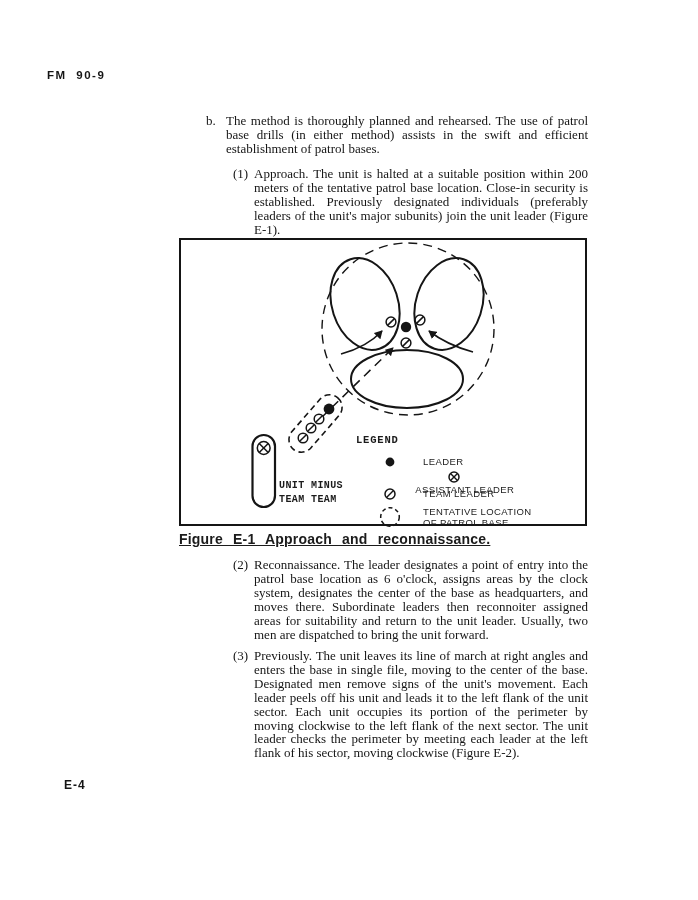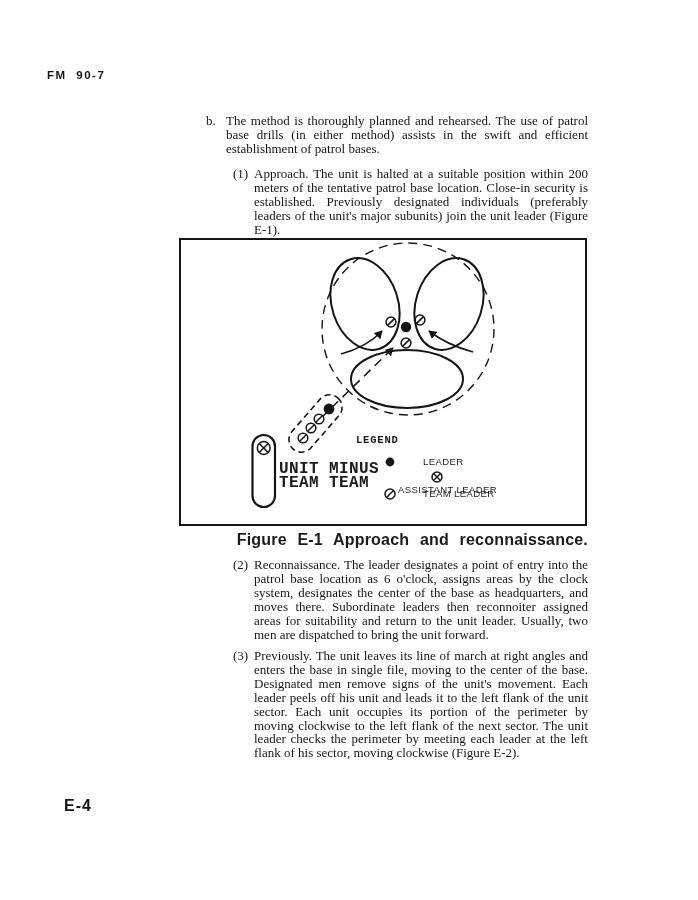--- a/index.html
+++ b/index.html
@@ -13,23 +13,23 @@
   }
 
   
   .doc-code {
     position: absolute; left: 47px; top: 69px;
     font-family: "Liberation Sans", "DejaVu Sans", sans-serif;
     font-weight: bold; font-size: 11.5px;
     letter-spacing: 1.5px; word-spacing: 5px;
   }
   .page-number {
-    position: absolute; left: 64px; top: 797px;
-    font-family: "Liberation Sans", "DejaVu Sans", sans-serif;
-    font-weight: bold; font-size: 16px; letter-spacing: 1px;
+    position: absolute; left: 64px; top: 778px;
+    font-family: "Liberation Sans", "DejaVu Sans", sans-serif;
+    font-weight: bold; font-size: 12px; letter-spacing: 1px;
   }
 
   
   .para {
     position: absolute; left: 206px; width: 382px;
     font-size: 13px; line-height: 13.9px;
     text-align: justify;
   }
   .para .hang { position: absolute; top: 0; }
   .para-b { top: 114px; padding-left: 20px; box-sizing: border-box; }
@@ -48,51 +48,51 @@
     border: 2.5px solid #151515;
     background: #ffffff;
   }
   .figure svg.diagram { position: absolute; left: 0; top: 0; }
 
   .fig-text {
     position: absolute;
     font-family: Liberation Mono, monospace;
     font-weight: bold; color: #1b1b1b;
   }
-  .unit-label { left: 98px; top: 222px; font-size: 16px; line-height: 14px; letter-spacing: 0.4px; }
+  .unit-label { left: 98px; top: 239px; font-size: 10px; line-height: 14px; letter-spacing: 0.4px; }
   .legend-title { left: 175px; top: 194px; font-size: 10.5px; letter-spacing: 0.8px; }
 
   .legend { position: absolute; left: 196px; top: 213px; }
   .legend-row { display: flex; align-items: center; }
   .legend-row.r1 { height: 17px; }
   .legend-row.r2 { height: 16px; flex-direction: column; }
   .legend-row.r3 { height: 15px; }
   .legend-row.r4 { height: 32px; }
   .legend-glyph { width: 25px; display: flex; justify-content: center; align-items: center; flex: none; }
   .legend-label {
     margin-left: 21px;
     font-family: "Liberation Sans", "DejaVu Sans", sans-serif;
     font-weight: normal; font-size: 9.5px; letter-spacing: 0.4px;
     line-height: 11.5px; white-space: nowrap; color: #1b1b1b;
   }
 
   .fig-caption {
     position: absolute; left: 179px; top: 531px; width: 409px;
-    text-align: right;
-    font-family: "Liberation Sans", "DejaVu Sans", sans-serif;
-    font-weight: bold; font-size: 16px;
-    letter-spacing: 0.2px; word-spacing: 6px; color: #1b1b1b;
+    text-align: left;
+    font-family: "Liberation Sans", "DejaVu Sans", sans-serif;
+    font-weight: bold; font-size: 14px;
+    letter-spacing: 0.2px; word-spacing: 6px; color: #1b1b1b; text-decoration: underline;
   }
 
   .stroke { stroke: #151515; fill: none; }
 </style>
 </head>
 <body>
 
-<div class="doc-code">FM 90-7</div>
+<div class="doc-code">FM 90-9</div>
 
 <div class="para para-b">
   <span class="hang">b.</span>
   <span>The method is thoroughly planned and rehearsed. The use of patrol base drills (in either method) assists in the swift and efficient establishment of patrol bases.</span>
 </div>
 
 <div class="para list-item item-1">
   <span class="hang">(1)</span>
   <span class="lead-in">Approach. </span>
   <span>The unit is halted at a suitable position within 200 meters of the tentative patrol base location. Close-in security is established. Previously designated individuals (preferably leaders of the unit's major subunits) join the unit leader (Figure E-1).</span>
@@ -180,20 +180,31 @@
     </div>
     <div class="legend-row r3">
       <span class="legend-glyph">
         <svg width="14" height="14" viewBox="0 0 14 14">
           <circle cx="7" cy="7" r="5" stroke="#151515" fill="none" stroke-width="1.5"></circle>
           <line x1="3.8" y1="10.2" x2="10.2" y2="3.8" stroke="#151515" stroke-width="1.4"></line>
         </svg>
       </span>
       <span class="legend-label">TEAM LEADER</span>
     </div>
+    <div class="legend-row r4">
+      <span class="legend-glyph">
+        <svg width="24" height="24" viewBox="0 0 24 24">
+          <circle cx="12" cy="12" r="9.3" stroke="#151515" fill="none" stroke-width="1.5" stroke-dasharray="4 3"></circle>
+        </svg>
+      </span>
+      <span class="legend-label">
+        <div>TENTATIVE LOCATION</div>
+        <div>OF PATROL BASE</div>
+      </span>
+    </div>
   </div>
 </div>
 
 <div class="fig-caption">Figure E-1 Approach and reconnaissance.</div>
 
 <div class="para list-item item-2">
   <span class="hang">(2)</span>
   <span class="lead-in">Reconnaissance. </span>
   <span>The leader designates a point of entry into the patrol base location as 6 o'clock, assigns areas by the clock system, designates the center of the base as headquarters, and moves there. Subordinate leaders then reconnoiter assigned areas for suitability and return to the unit leader. Usually, two men are dispatched to bring the unit forward.</span>
 </div>

